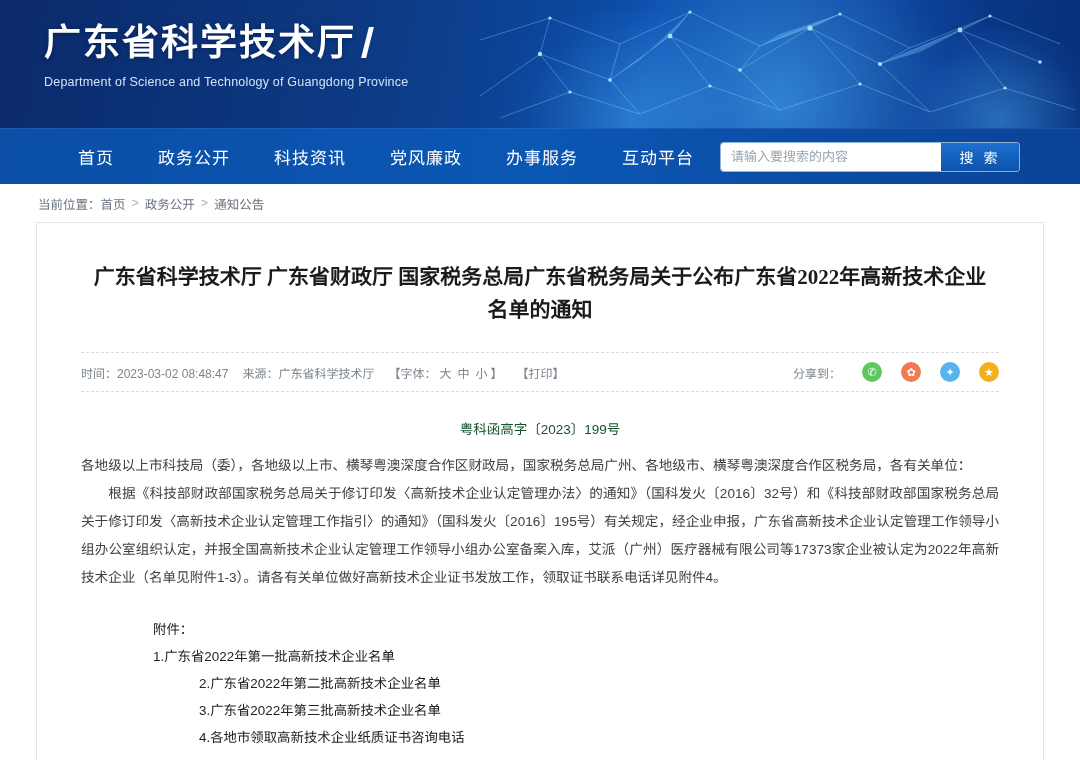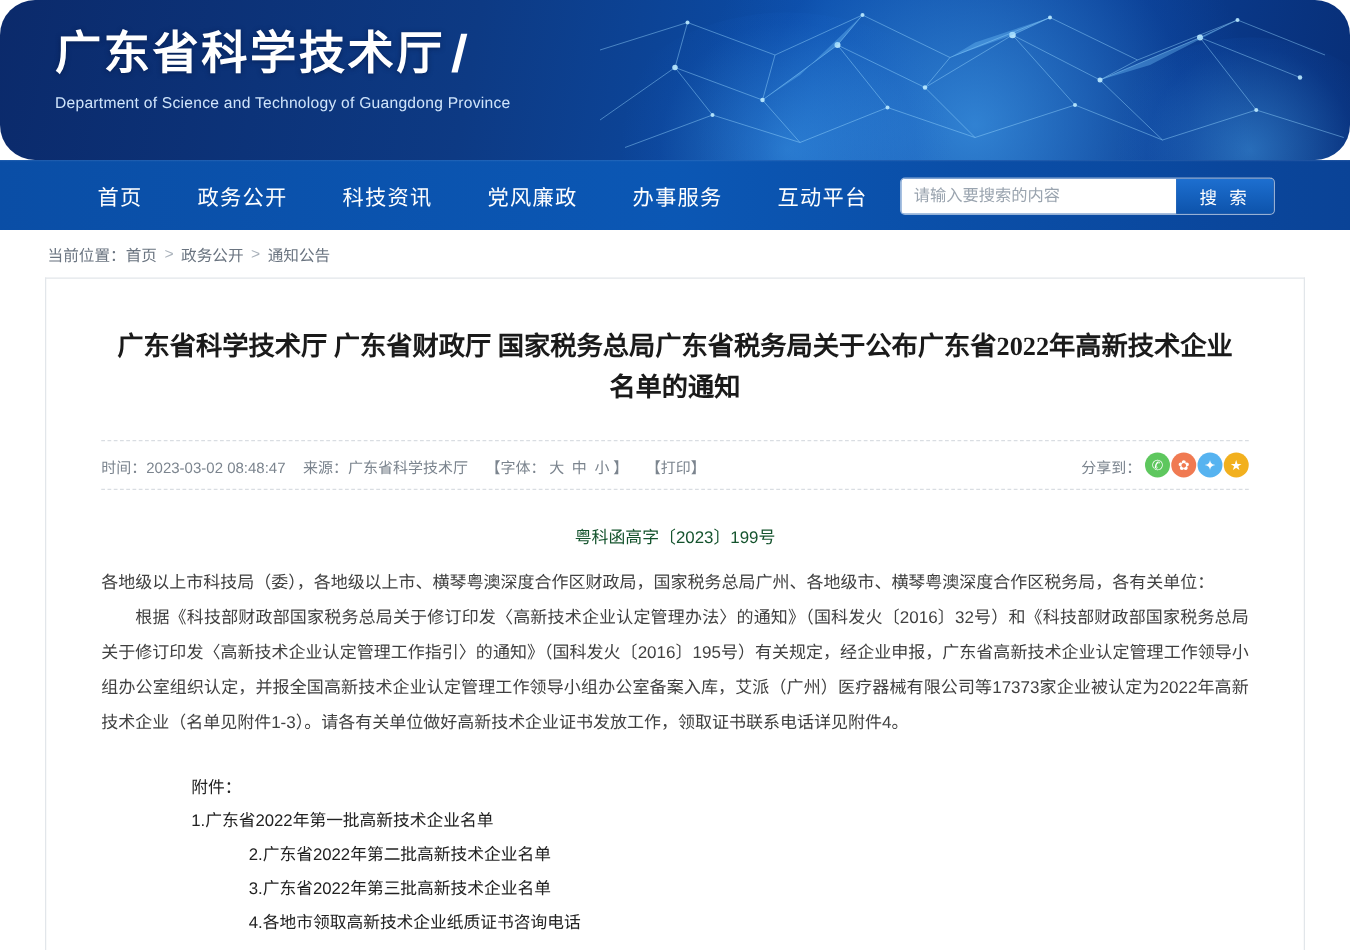--- a/index.html
+++ b/index.html
@@ -8,21 +8,20 @@
     font-family: "Liberation Sans", "DejaVu Sans", sans-serif;
     background: #fff;
     overflow: hidden;
   }
   
   .banner {
     position: relative;
     height: 128px;
     background: linear-gradient(100deg, #0b2a6b 0%, #0d3a84 35%, #0b4da8 60%, #0a3f94 80%, #082f78 100%);
     overflow: hidden;
-    border-radius: 28px;
   }
   .banner .glow {
     position: absolute; border-radius: 50%;
     background: radial-gradient(circle, rgba(80,180,255,0.55) 0%, rgba(30,110,220,0.12) 55%, rgba(0,0,0,0) 72%);
   }
   .banner .g1 { width: 520px; height: 340px; right: 40px; top: -70px; }
   .banner .g2 { width: 300px; height: 220px; right: 300px; top: 10px; opacity: .7; }
   .banner .g3 { width: 240px; height: 180px; right: -40px; top: 30px; opacity: .8; }
   .banner svg.net { position: absolute; right: 0; top: 0; width: 620px; height: 128px; }
   .banner .title-wrap { position: absolute; left: 44px; top: 22px; }
@@ -95,21 +94,21 @@
   }
   .meta {
     border-top: 1px dashed #d9dde2;
     border-bottom: 1px dashed #d9dde2;
     height: 40px; display: flex; align-items: center; justify-content: space-between;
     font-size: 12px; color: #7b848e;
   }
   .meta-left { display: flex; align-items: center; gap: 14px; flex-wrap: nowrap; }
   .meta-left .fontsize { color: #7b848e; }
   .meta-left .fontsize b { font-weight: normal; margin: 0 3px; cursor: pointer; }
-  .meta-right { display: flex; align-items: center; gap: 1px; justify-content: space-between; }
+  .meta-right { display: flex; align-items: center; gap: 19px; justify-content: space-between; }
   .meta-right .lbl { margin-right: 2px; }
   .share-ico {
     width: 20px; height: 20px; border-radius: 50%;
     display: flex; align-items: center; justify-content: center;
     color: #fff; font-size: 11px; cursor: pointer;
   }
   .s-wechat { background: #5ec75e; }
   .s-weibo  { background: #f07a52; }
   .s-qzone  { background: #56b3f0; }
   .s-star   { background: #f2b01e; }

